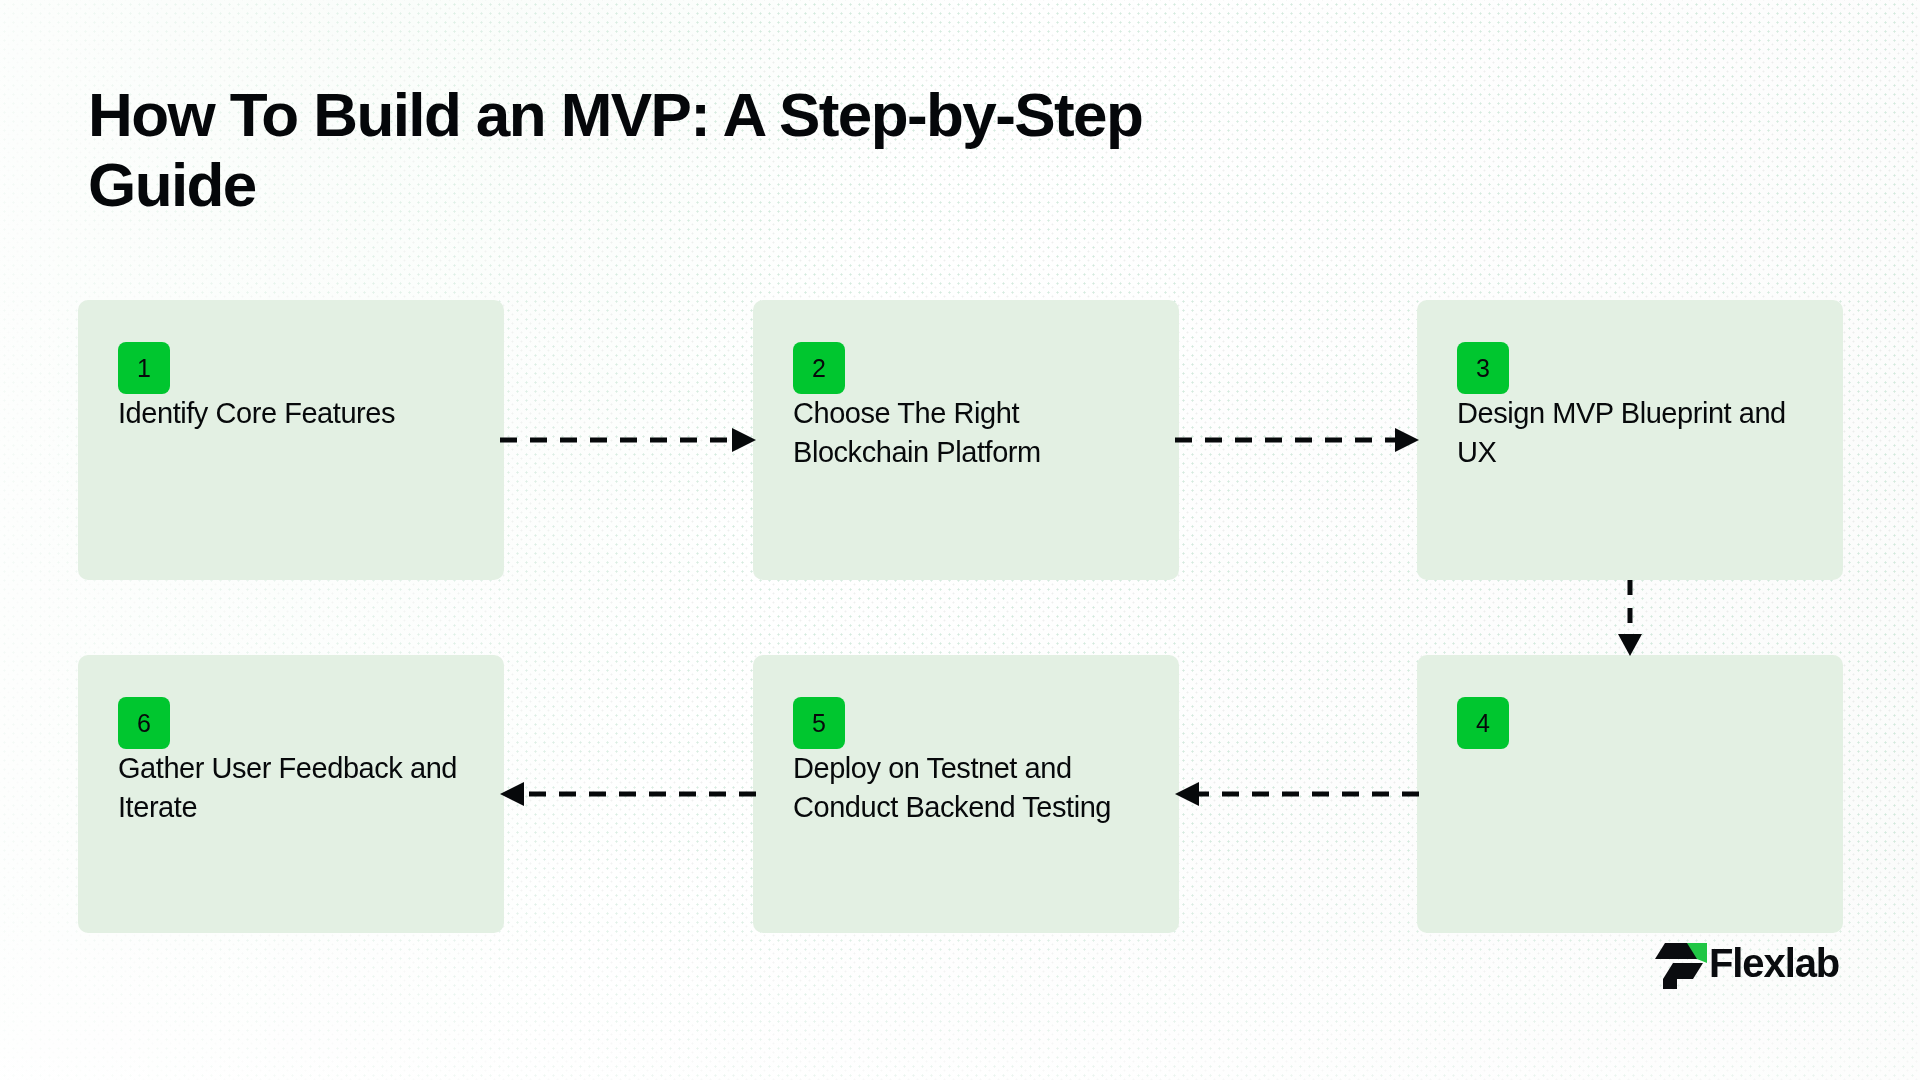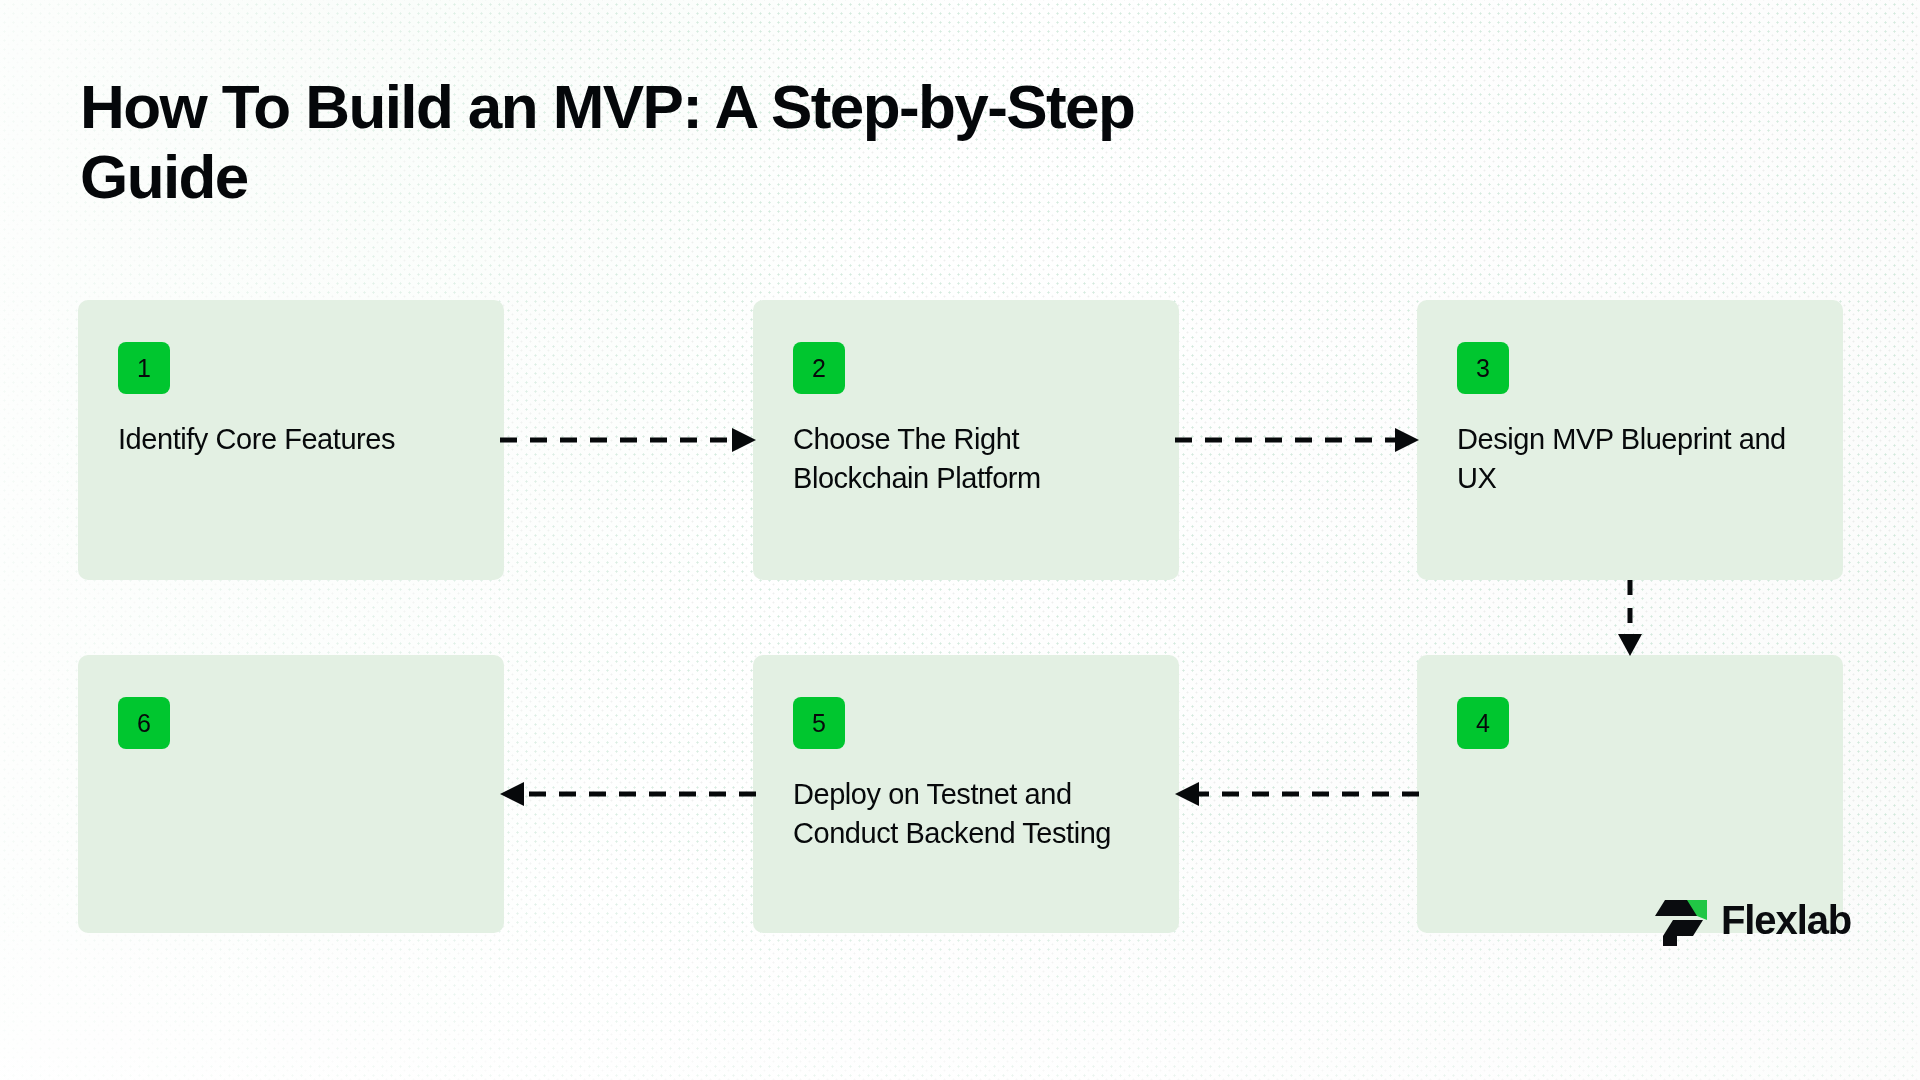--- a/index.html
+++ b/index.html
@@ -42,21 +42,21 @@
     left: 0; top: 840px; width: 1920px; height: 240px;
     background: linear-gradient(180deg, rgba(255,255,255,0) 0%, rgba(255,255,255,0.55) 100%);
   }
 
   
   #page-title {
     position: absolute;
     left: 80px;
     top: 72px;
     width: 1060px;
-    margin: 0;
+    margin: 8px;
     font-family: "Liberation Sans", sans-serif;
     font-weight: 700;
     font-size: 62px;
     line-height: 1.13;
     letter-spacing: -1.6px;
     color: #05070a;
     white-space: pre-line;
   }
 
   
@@ -82,44 +82,43 @@
     color: #07090b;
     font-family: "Liberation Sans", sans-serif;
     font-size: 25px;
     font-weight: 400;
     display: flex;
     align-items: center;
     justify-content: center;
     line-height: 1;
   }
   .card-text {
-    margin-top: 26px;
     font-family: "Liberation Sans", sans-serif;
     font-size: 29px;
     font-weight: 500;
     line-height: 1.35;
     letter-spacing: -0.45px;
     color: #07090b;
   }
 
   
   .conn {
     position: absolute;
     pointer-events: none;
   }
   .conn svg { display: block; overflow: visible; }
 
   
   #logo {
     position: absolute;
     left: 1655px;
-    top: 894px;
+    top: 937px;
     display: flex;
     align-items: center;
-    gap: 14px;
+    gap: 2px;
   }
   #logo-mark { width: 52px; height: 52px; display: block; }
   #logo-text {
     font-family: "Liberation Sans", sans-serif;
     font-weight: 700;
     font-size: 40px;
     letter-spacing: -1.1px;
     color: #0a0c0f;
     line-height: 1;
   }
@@ -153,20 +152,21 @@
   <div class="badge">4</div>
 </div>
 
 <div class="card row-bot col-2">
   <div class="badge">5</div>
   <div class="card-text">Deploy on Testnet and Conduct Backend Testing</div>
 </div>
 
 <div class="card row-bot col-1">
   <div class="badge">6</div>
+  <div class="card-text">Gather User Feedback and Iterate</div>
 </div>
 
 <div class="conn" style="left:500px; top:424px;">
   <svg width="256" height="32" viewBox="0 0 256 32">
     <line x1="0" y1="16" x2="232" y2="16" stroke="#07090b" stroke-width="5" stroke-dasharray="17 13"></line>
     <polygon points="232,4 256,16 232,28" fill="#07090b"></polygon>
   </svg>
 </div>
 
 <div class="conn" style="left:1175px; top:424px;">

